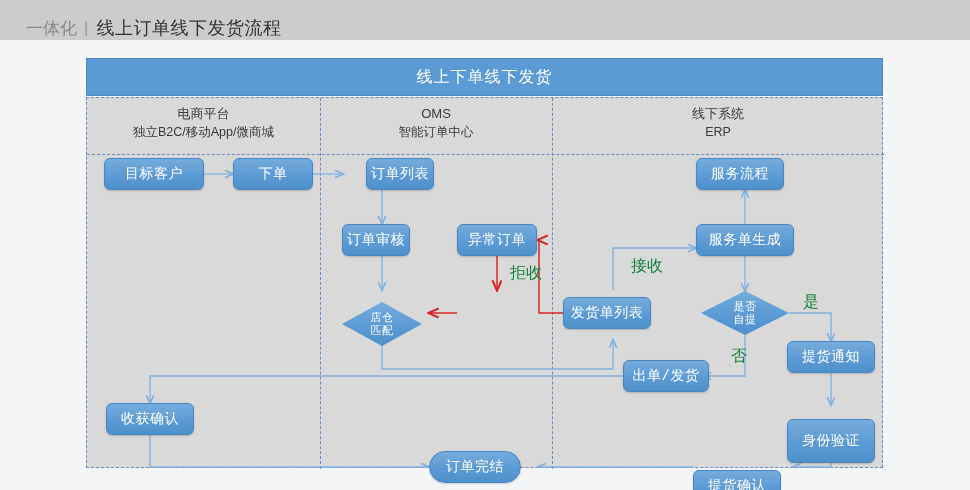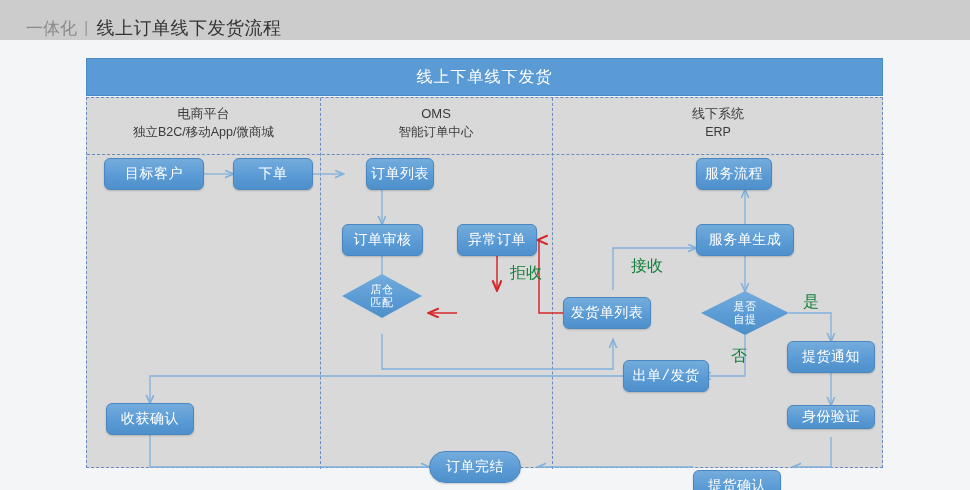--- a/index.html
+++ b/index.html
@@ -211,50 +211,50 @@
           <path d="M477,255 L453,255 L453,182 L452,182" marker-end="url(#ahR)"></path>
         </g>
       </svg>
 
       <div class="node" style="left:18px; top:100px; width:100px; height:32px;">目标客户</div>
 
       <div class="node" style="left:147px; top:100px; width:80px; height:32px;">下单</div>
 
       <div class="node" style="left:256px; top:100px; width:68px; height:32px;margin-left:24px;">订单列表</div>
 
-      <div class="node" style="left:256px; top:166px; width:81px; height:32px;">订单审核</div>
+      <div class="node" style="left:256px; top:166px; width:68px; height:32px;">订单审核</div>
 
       <div class="node" style="left:371px; top:166px; width:80px; height:32px;">异常订单</div>
 
 
-      <div class="diamond" style="left:256px; top:216px; width:80px; height:44px;">
+      <div class="diamond" style="left:256px; top:244px; width:80px; height:44px;">
         <div class="dshape"></div>
         <div class="dtext">
           <span>店仓</span>
           <span>匹配</span>
         </div>
       </div>
 
       <div class="node" style="left:477px; top:239px; width:88px; height:32px;">发货单列表</div>
 
-      <div class="node" style="left:610px; top:100px; width:76px; height:32px;">服务流程</div>
+      <div class="node" style="left:610px; top:100px; width:88px; height:32px;">服务流程</div>
 
       <div class="node" style="left:610px; top:166px; width:98px; height:32px;font-family:Liberation Serif, serif;">服务单生成</div>
 
       <div class="diamond" style="left:615px; top:233px; width:88px; height:44px;">
         <div class="dshape"></div>
         <div class="dtext">
           <span>是否</span>
           <span>自提</span>
         </div>
       </div>
 
       <div class="node" style="left:701px; top:283px; width:88px; height:32px;">提货通知</div>
 
-      <div class="node" style="left:701px; top:347px; width:88px; height:24px;">身份验证</div>
+      <div class="node" style="left:701px; top:361px; width:88px; height:44px;">身份验证</div>
 
       <div class="node" style="left:607px; top:412px; width:88px; height:32px;">提货确认</div>
 
       <div class="node" style="left:537px; top:302px; width:86px; height:32px;font-family:Liberation Mono, monospace;">出单/发货</div>
 
       <div class="node" style="left:20px; top:345px; width:88px; height:32px;">收获确认</div>
 
       <div class="node pill" style="left:343px; top:393px; width:92px; height:32px;">订单完结</div>
 
       <div class="elabel" style="left:424px; top:205px;">拒收</div>

